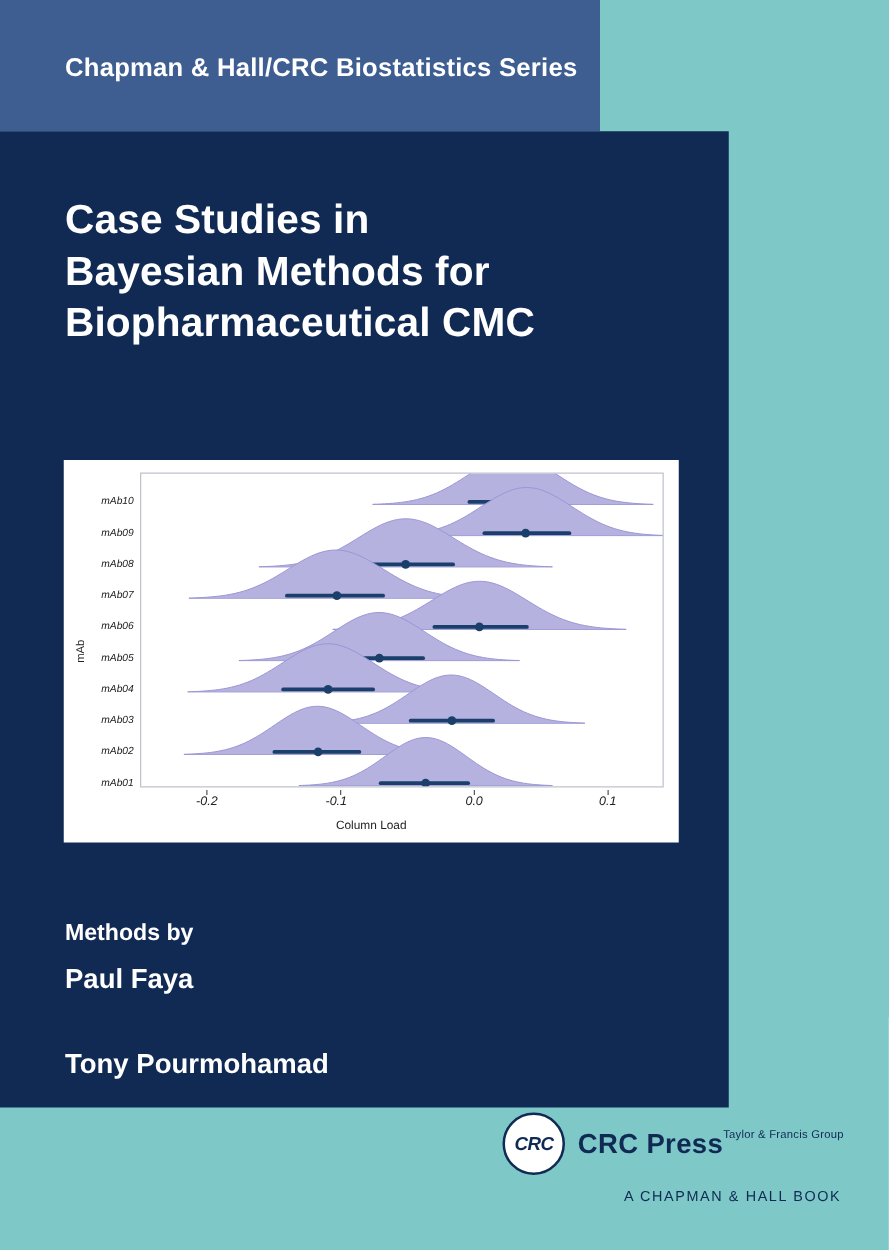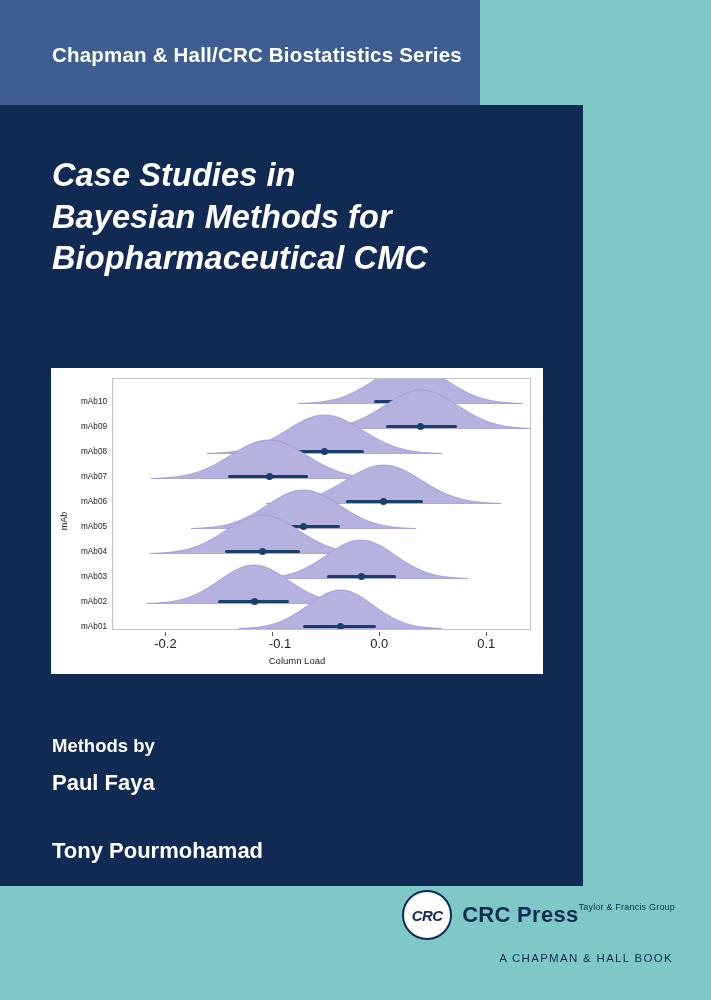--- a/index.html
+++ b/index.html
@@ -54,21 +54,20 @@
     width: 510px;
     color: #ffffff;
     font-size: 32.5px;
     font-weight: bold;
     line-height: 1.28;
     letter-spacing: 0.1px;
   }
   .title .line {
     display: block;
     white-space: nowrap;
-    font-style: italic;
   }
   .figure {
     position: absolute;
     left: 51px;
     top: 263px;
     width: 492px;
     height: 306px;
     background: #ffffff;
     box-sizing: border-box;
   }
@@ -103,41 +102,43 @@
     color: #222222;
   }
   .ytick {
     position: absolute;
     right: 0;
     font-size: 8.2px;
     color: #222222;
     text-align: right;
     transform: translateY(-50%);
     white-space: nowrap;
+    font-style: italic;
   }
   .yticks {
     position: absolute;
     left: 10px;
     top: 10px;
     width: 46px;
     bottom: 44px;
   }
   .xticks {
     position: absolute;
     left: 61px;
     right: 12px;
     bottom: 26px;
     height: 12px;
   }
   .xtick {
     position: absolute;
-    font-size: 13px;
+    font-size: 10px;
     color: #222222;
     transform: translateX(-50%);
     white-space: nowrap;
+    font-style: italic;
   }
   .tickmark {
     position: absolute;
     width: 1px;
     height: 4px;
     background: #555b63;
     bottom: 12px;
   }
   .editedby {
     position: absolute;
@@ -331,21 +332,21 @@
             <svg width="203.15384615384616" height="40.75" style="position: absolute; left: 126.169px; top: 209.25px;">
               <path d="M0.00 40.43 L2.90 40.33 L5.80 40.21 L8.71 40.05 L11.61 39.86 L14.51 39.61 L17.41 39.32 L20.32 38.96 L23.22 38.53 L26.12 38.02 L29.02 37.41 L31.92 36.70 L34.83 35.88 L37.73 34.95 L40.63 33.88 L43.53 32.68 L46.44 31.35 L49.34 29.88 L52.24 28.28 L55.14 26.55 L58.04 24.72 L60.95 22.79 L63.85 20.78 L66.75 18.72 L69.65 16.64 L72.55 14.57 L75.46 12.55 L78.36 10.60 L81.26 8.78 L84.16 7.10 L87.07 5.62 L89.97 4.36 L92.87 3.34 L95.77 2.60 L98.67 2.15 L101.58 2.00 L104.48 2.15 L107.38 2.60 L110.28 3.34 L113.19 4.36 L116.09 5.62 L118.99 7.10 L121.89 8.78 L124.79 10.60 L127.70 12.55 L130.60 14.57 L133.50 16.64 L136.40 18.72 L139.31 20.78 L142.21 22.79 L145.11 24.72 L148.01 26.55 L150.91 28.28 L153.82 29.88 L156.72 31.35 L159.62 32.68 L162.52 33.88 L165.43 34.95 L168.33 35.88 L171.23 36.70 L174.13 37.41 L177.03 38.02 L179.94 38.53 L182.84 38.96 L185.74 39.32 L188.64 39.61 L191.55 39.86 L194.45 40.05 L197.35 40.21 L200.25 40.33 L203.15 40.43 L203.15384615384616 40.75 L0 40.75 Z" fill="#b5b2e0" stroke="#9a96d4" stroke-width="0.8"></path>
             </svg>
             <div class="interval" style="left: 190.323px; width: 72.7077px; top: 245.5px;"></div>
             <div class="dot" style="left: 224.246px; top: 243.5px;"></div>
           </div>
         </div>
       <div class="xticks">
           <div class="xtick" style="left: 53.4615px; top: 0px;">-0.2</div>
           <div class="tickmark" style="left: 53.4615px;"></div>
-          <div class="xtick" style="left: 168px; top: 0px;">-0.1</div>
+          <div class="xtick" style="left: 157px; top: 0px;">-0.1</div>
           <div class="tickmark" style="left: 160.385px;"></div>
           <div class="xtick" style="left: 267.308px; top: 0px;">0.0</div>
           <div class="tickmark" style="left: 267.308px;"></div>
           <div class="xtick" style="left: 374.231px; top: 0px;">0.1</div>
           <div class="tickmark" style="left: 374.231px;"></div>
         </div>
       <div class="xlabel">Column Load</div>
     </div>
 
     <div class="editedby">Methods by</div>

